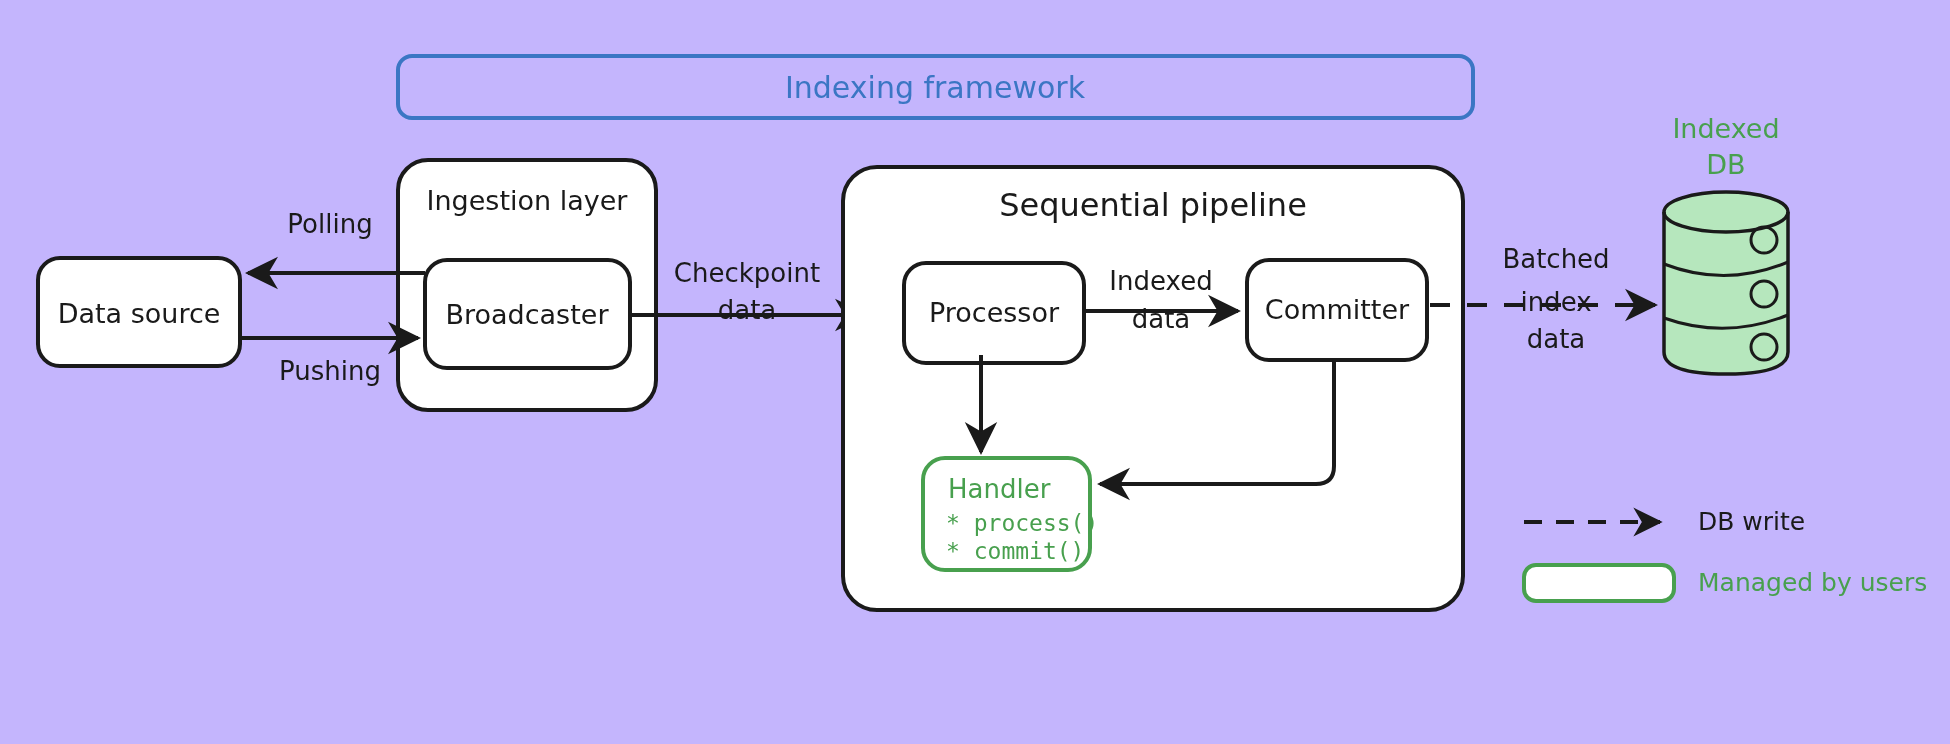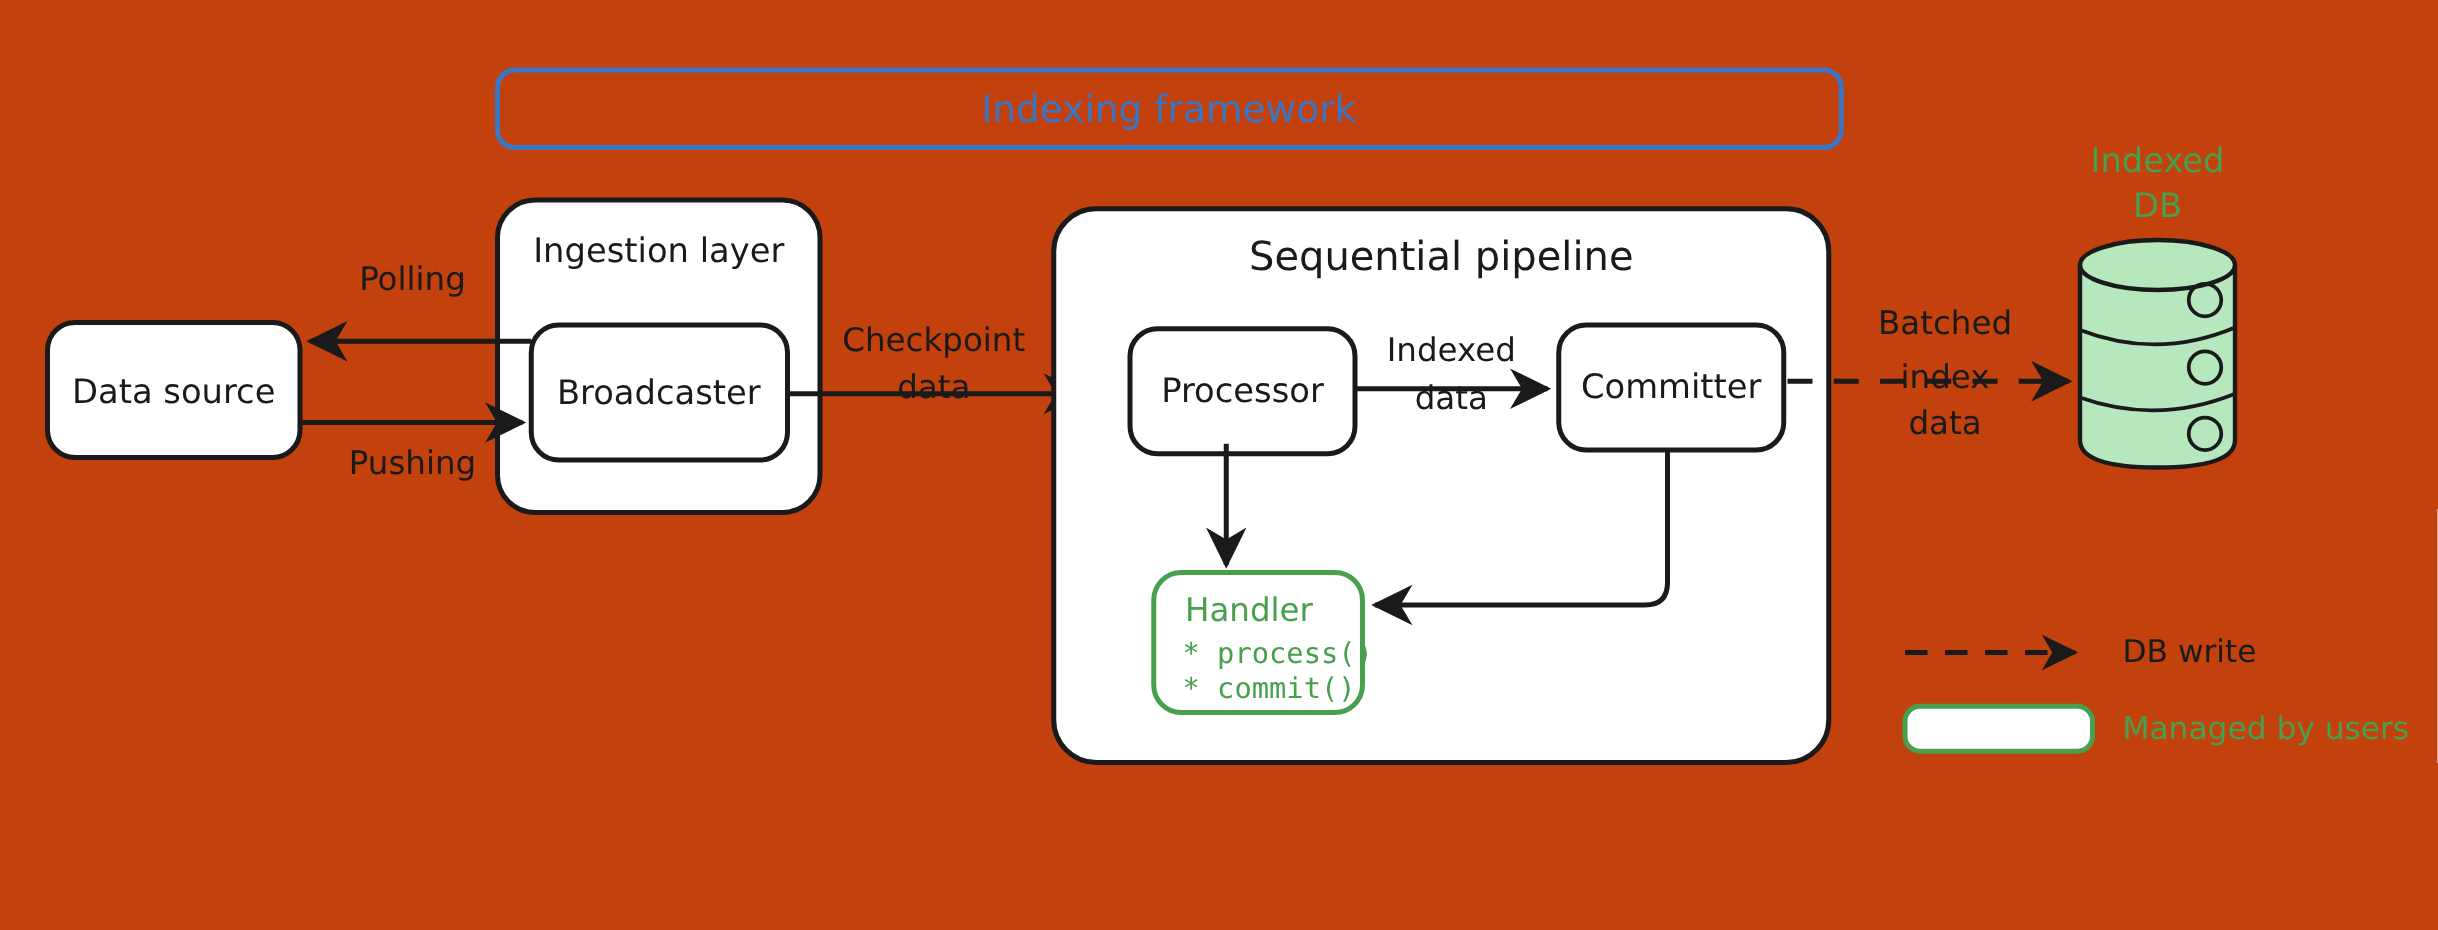--- a/index.html
+++ b/index.html
@@ -10,21 +10,21 @@
   body {
     width: 1950px;
     height: 744px;
     font-family: "DejaVu Sans", sans-serif;
     overflow: hidden;
   }
   #canvas {
     position: relative;
     width: 1950px;
     height: 744px;
-    background: #c2410c;
+    background: #c4b5fd;
   }
   svg#diagram {
     position: absolute;
     left: 0;
     top: 0;
     width: 1950px;
     height: 744px;
   }
   .lbl {
     font-family: "DejaVu Sans", sans-serif;

